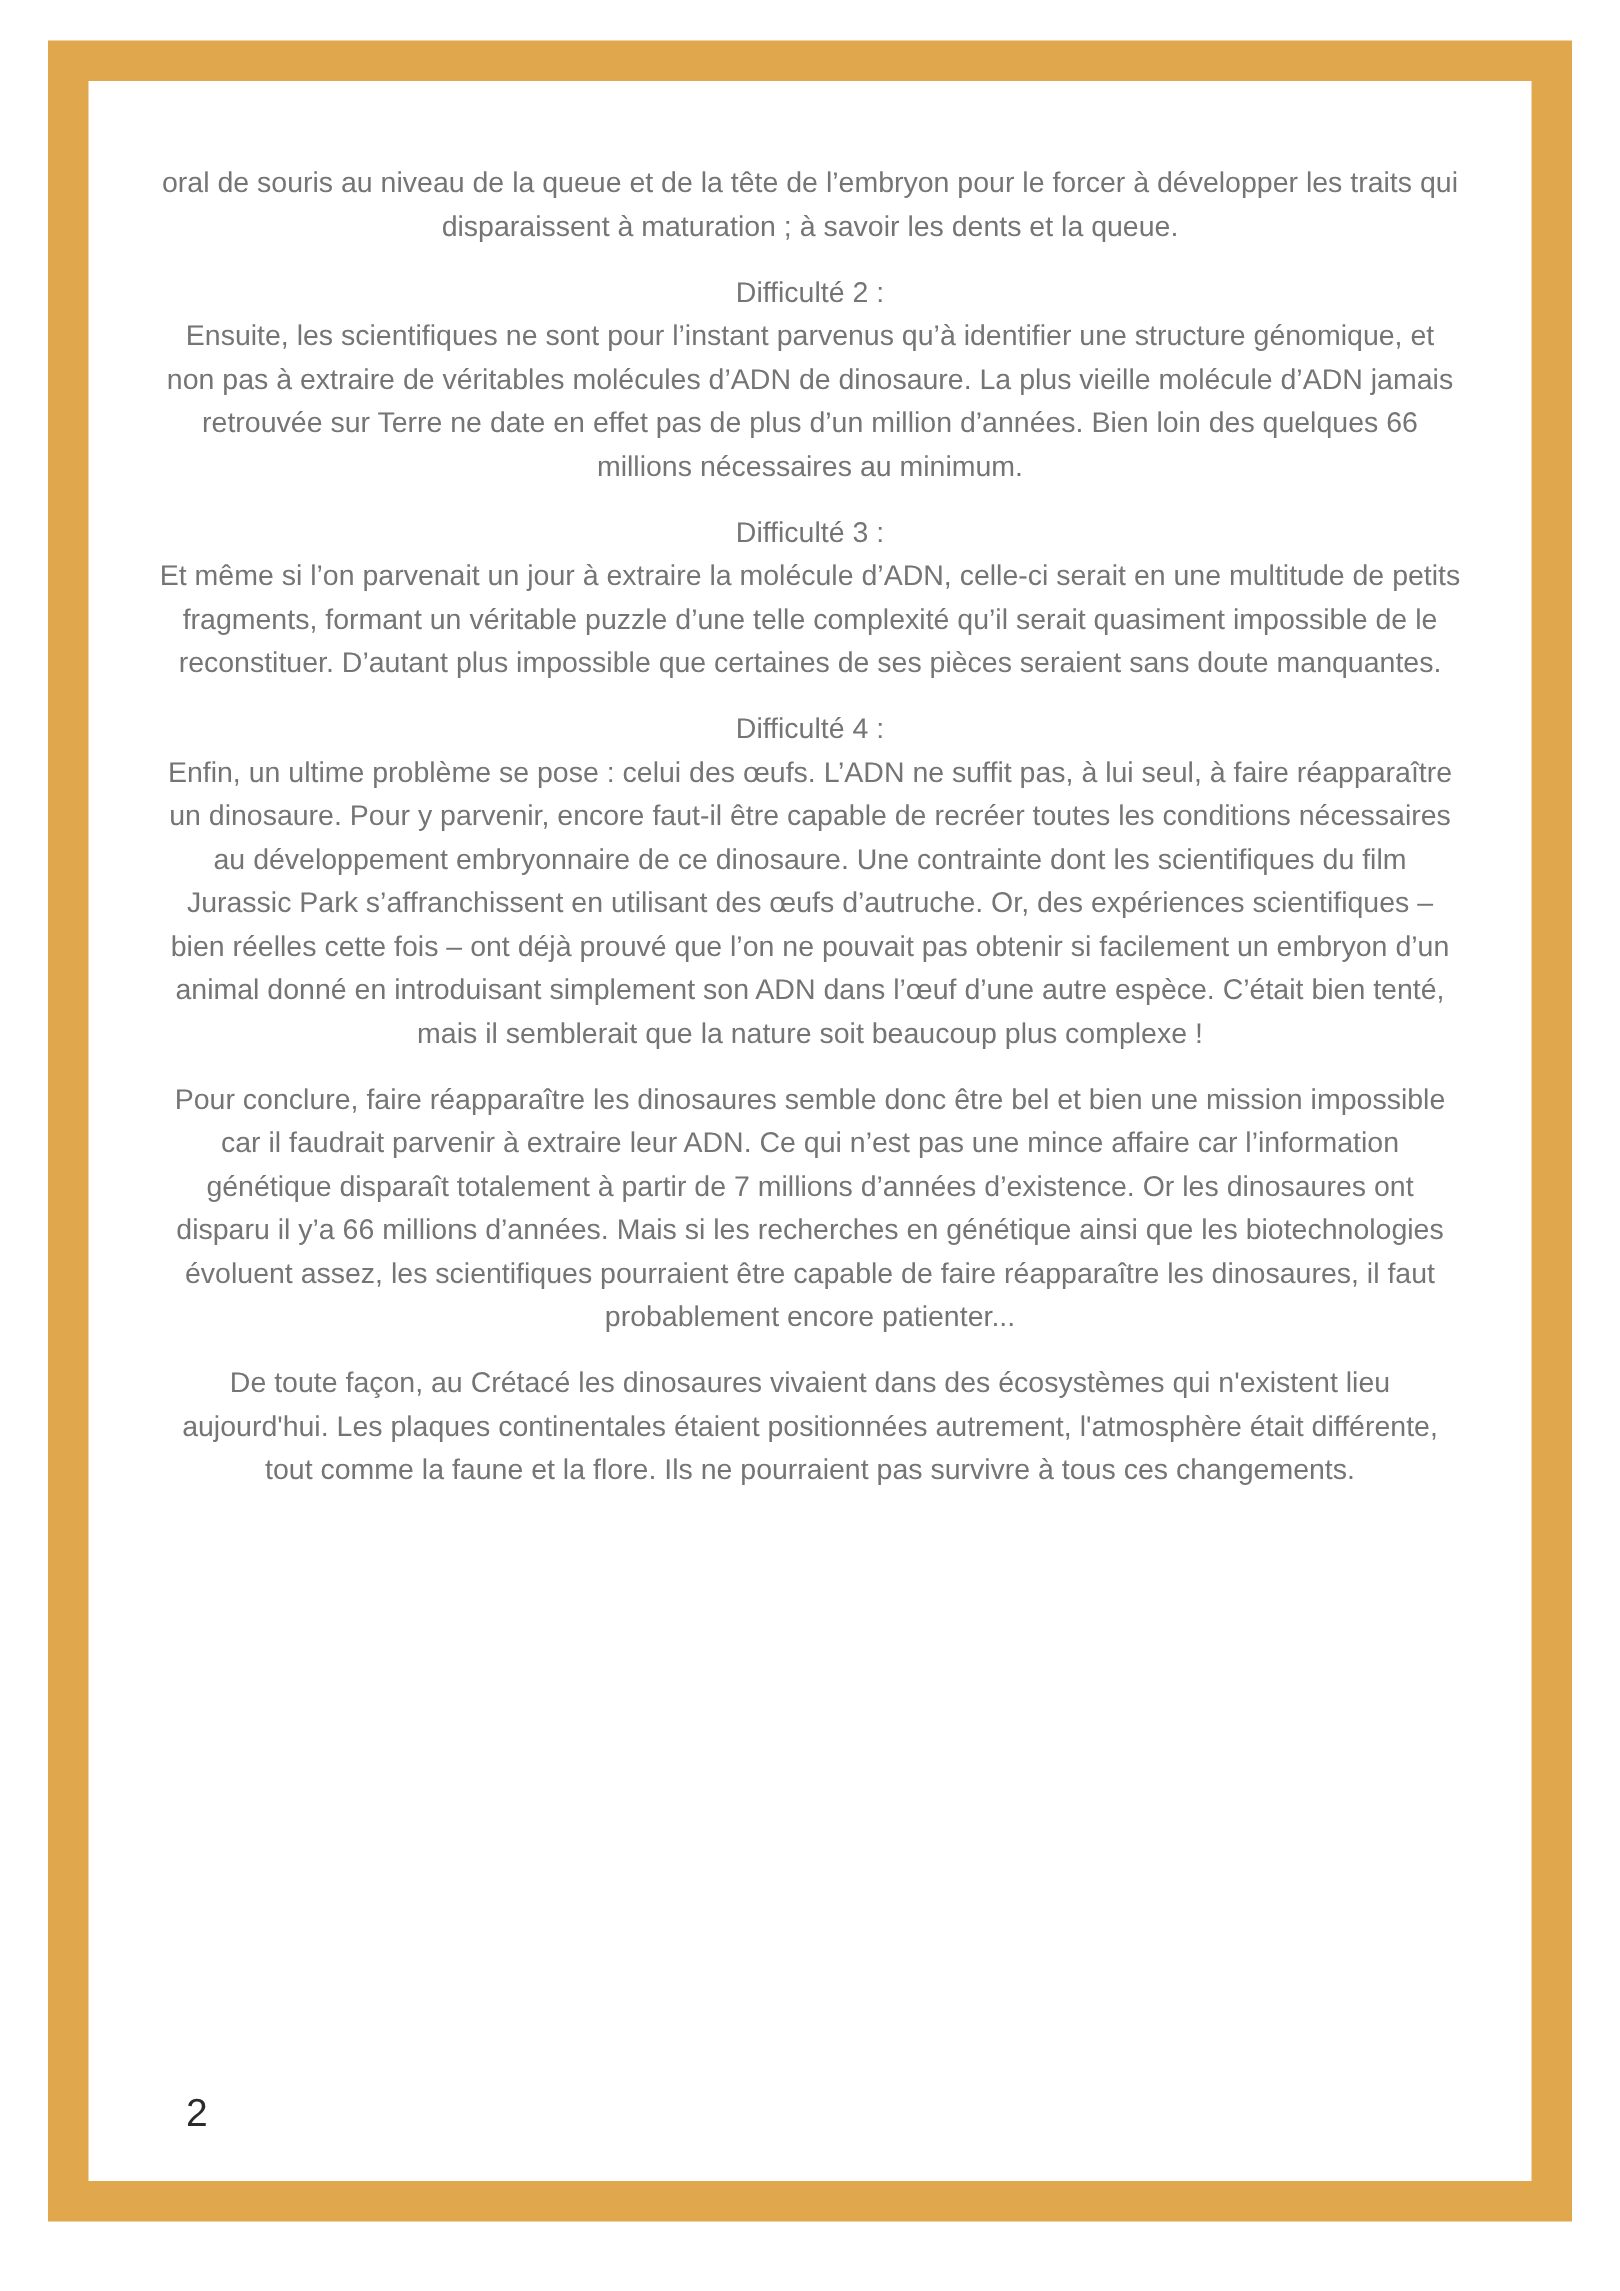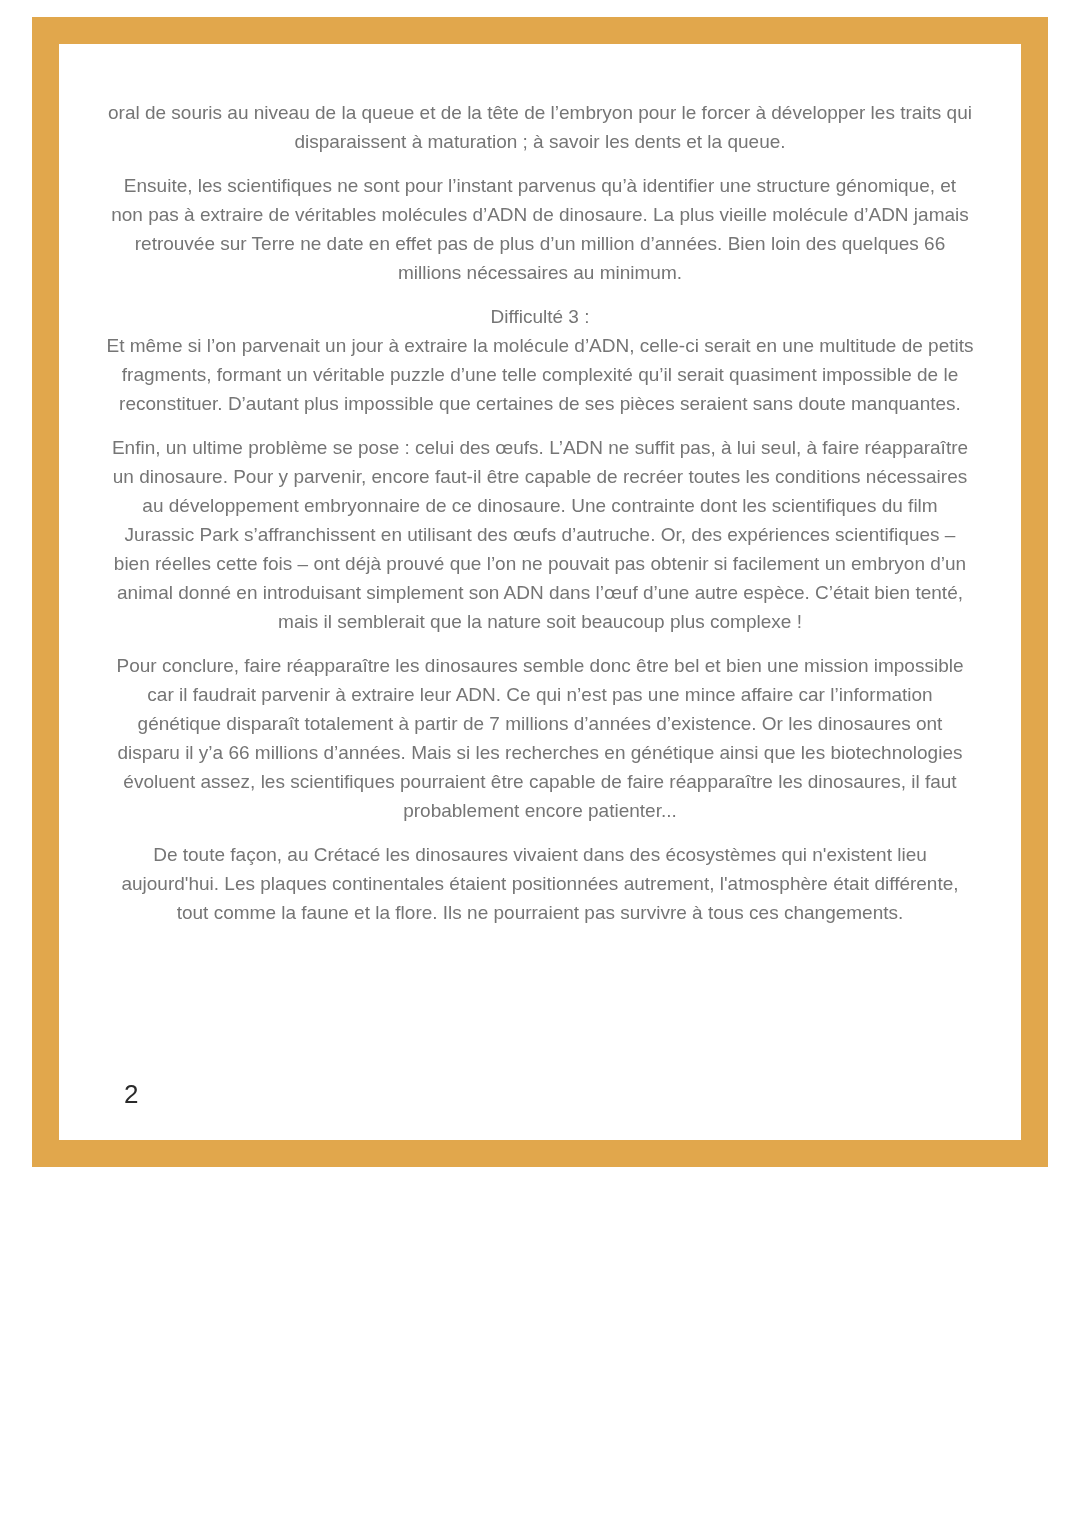--- a/index.html
+++ b/index.html
@@ -19,23 +19,23 @@
   }
   body {
     width: 1080px;
     height: 1527px;
     position: relative;
     font-family: "Liberation Sans", "DejaVu Sans", sans-serif;
   }
   .frame {
     position: absolute;
     left: 32px;
-    top: 17px;
+    top: 27px;
     width: 1016px;
-    height: 1150px;
+    height: 1454px;
     border: 27px solid var(--border);
     background: var(--background);
   }
   .content {
     width: 100%;
     height: 100%;
     display: flex;
     flex-direction: column;
     padding: 54px 47px 27px 47px;
     overflow: hidden;
@@ -81,29 +81,31 @@
 </style>
 </head>
 <body>
 
 <div class="frame">
   <div class="content">
 
     <p class="para">oral de souris au niveau de la queue et de la tête de l’embryon pour le forcer à développer les traits qui disparaissent à maturation ; à savoir les dents et la queue.</p>
 
     <div class="section">
+      <div class="para-heading">Difficulté 2 :</div>
       <p class="para">Ensuite, les scientifiques ne sont pour l’instant parvenus qu’à identifier une structure génomique, et non pas à extraire de véritables molécules d’ADN de dinosaure. La plus vieille molécule d’ADN jamais retrouvée sur Terre ne date en effet pas de plus d’un million d’années. Bien loin des quelques 66 millions nécessaires au minimum.</p>
     </div>
 
     <div class="section">
       <div class="para-heading">Difficulté 3 :</div>
       <p class="para">Et même si l’on parvenait un jour à extraire la molécule d’ADN, celle-ci serait en une multitude de petits fragments, formant un véritable puzzle d’une telle complexité qu’il serait quasiment impossible de le reconstituer. D’autant plus impossible que certaines de ses pièces seraient sans doute manquantes.</p>
     </div>
 
     <div class="section">
+      <div class="para-heading">Difficulté 4 :</div>
       <p class="para">Enfin, un ultime problème se pose : celui des œufs. L’ADN ne suffit pas, à lui seul, à faire réapparaître un dinosaure. Pour y parvenir, encore faut-il être capable de recréer toutes les conditions nécessaires au développement embryonnaire de ce dinosaure. Une contrainte dont les scientifiques du film Jurassic Park s’affranchissent en utilisant des œufs d’autruche. Or, des expériences scientifiques – bien réelles cette fois – ont déjà prouvé que l’on ne pouvait pas obtenir si facilement un embryon d’un animal donné en introduisant simplement son ADN dans l’œuf d’une autre espèce. C’était bien tenté, mais il semblerait que la nature soit beaucoup plus complexe !</p>
     </div>
 
 
     <p class="para">Pour conclure, faire réapparaître les dinosaures semble donc être bel et bien une mission impossible car il faudrait parvenir à extraire leur ADN. Ce qui n’est pas une mince affaire car l’information génétique disparaît totalement à partir de 7 millions d’années d’existence. Or les dinosaures ont disparu il y’a 66 millions d’années. Mais si les recherches en génétique ainsi que les biotechnologies évoluent assez, les scientifiques pourraient être capable de faire réapparaître les dinosaures, il faut probablement encore patienter...</p>
     <p class="para">De toute façon, au Crétacé les dinosaures vivaient dans des écosystèmes qui n'existent lieu aujourd'hui. Les plaques continentales étaient positionnées autrement, l'atmosphère était différente, tout comme la faune et la flore. Ils ne pourraient pas survivre à tous ces changements.</p>
 
     <div class="page-number">2</div>
   </div>
 </div>

